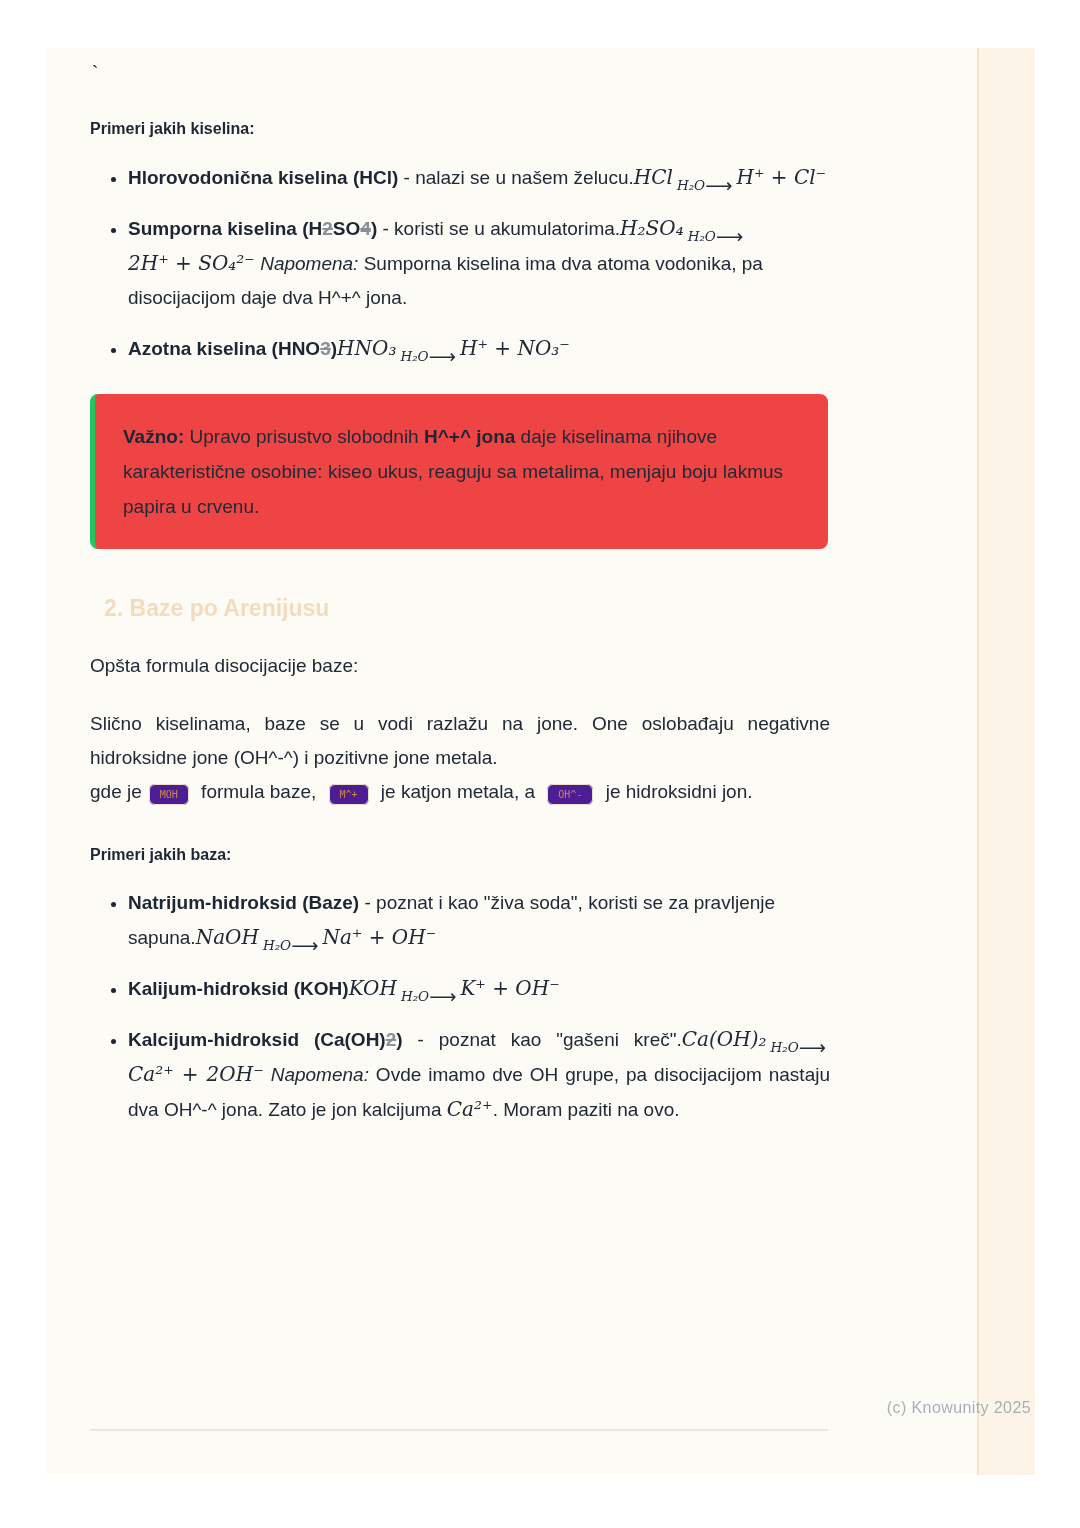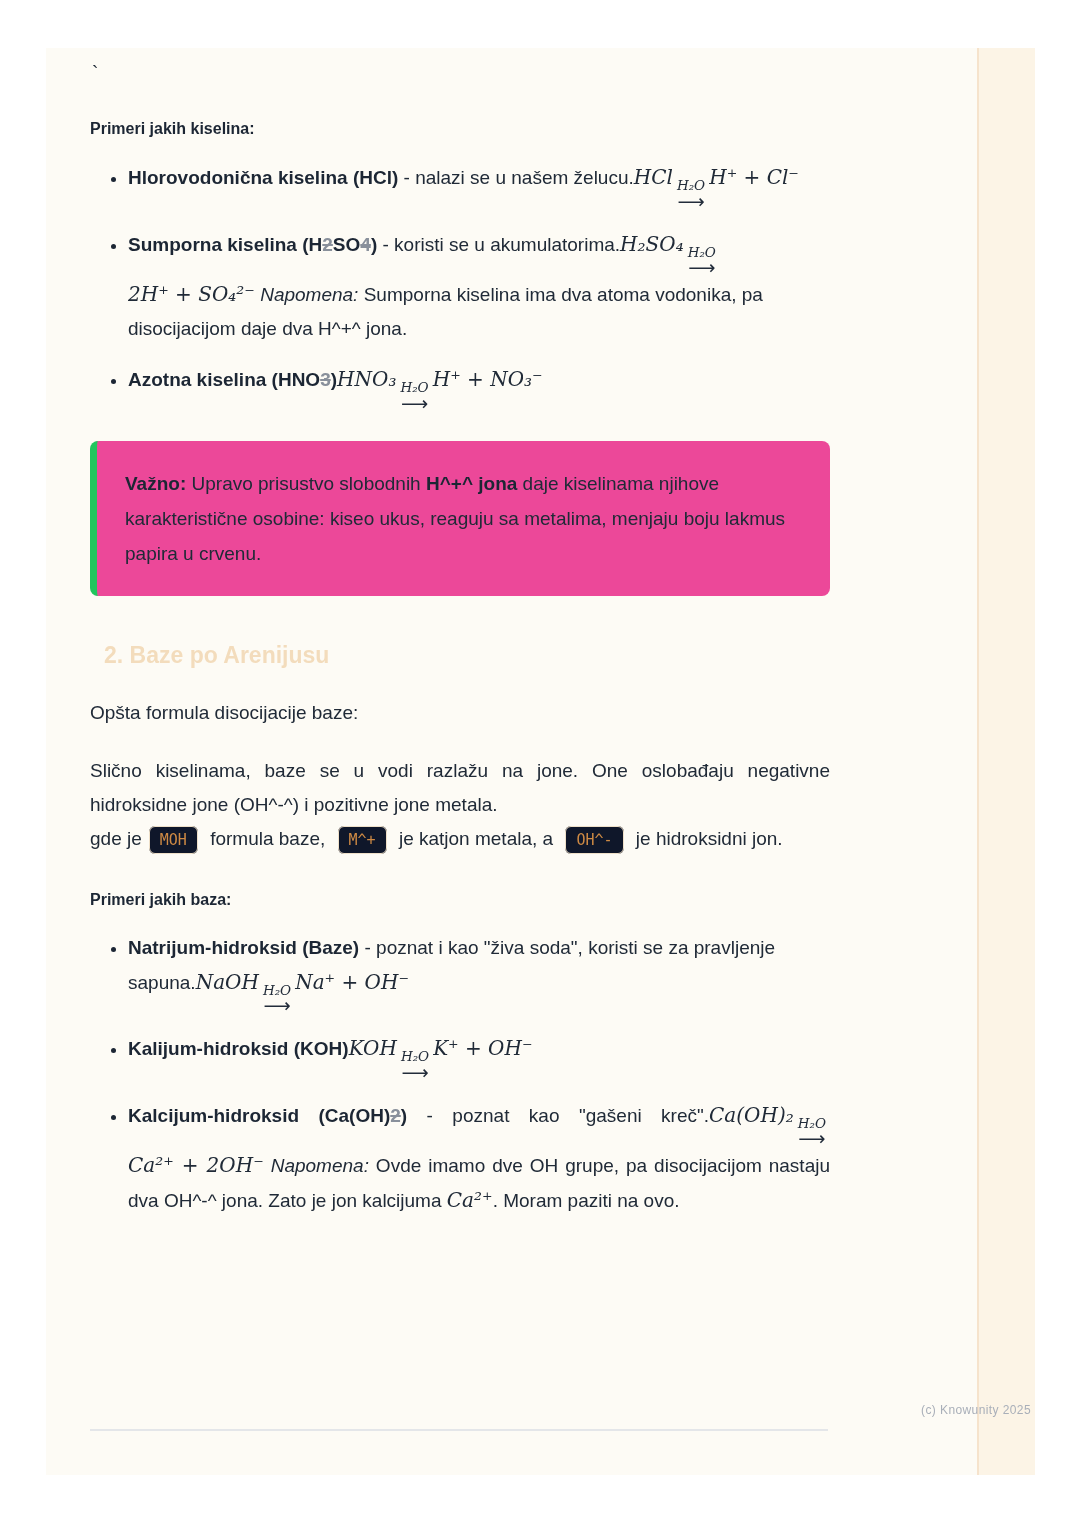--- a/index.html
+++ b/index.html
@@ -63,22 +63,22 @@
     margin: 16px 0 16px 0;
     padding-left: 1px;
   }
   ul.item-list li::marker { color: #1C2634; font-size: 16px; }
   p { margin: 0; }
   .para { margin-top: 24px; }
   .just { text-align: justify; }
   .callout {
     margin-top: 28px;
     width: 677px;
-    background: #ec4899;
-    border-left: 7px solid #22c55e;
+    background: #ef4444;
+    border-left: 5px solid #22c55e;
     border-radius: 8px;
     padding: 25px 28px 25px 28px;
   }
   .callout .callout-text { line-height: 35px; }
   .formula-block {
     margin: 44px 0 44px 0;
     text-align: center;
     font-family: "DejaVu Serif", serif;
     font-style: italic;
     font-size: 21px;
@@ -93,32 +93,31 @@
   }
   .seg-i { font-style: italic; }
   .seg-m {
     font-family: "DejaVu Serif", serif;
     font-style: italic;
     font-size: 20px;
     white-space: nowrap;
   }
   .seg-code {
     font-family: "DejaVu Sans Mono", monospace;
-    font-size: 15px;
+    font-size: 10px;
     color: #CE8A44;
-    background: #0f172a;
+    background: #4c1d95;
     border: 1px solid #EFE0C8;
     border-radius: 6px;
     padding: 4px 10px;
     margin: 0 7px;
     white-space: nowrap;
   }
   .seg-arrow {
     display: inline-flex;
-    flex-direction: column;
     align-items: center;
     vertical-align: -6px;
     line-height: 1;
     margin: 0 4px;
   }
   .arrow-label {
     font-family: "DejaVu Serif", serif;
     font-style: italic;
     font-size: 13.5px;
     margin-bottom: -1px;
@@ -137,21 +136,21 @@
     width: 738px;
     height: 0;
     border: none;
     border-top: 2px solid #E4E6E9;
     margin: 0;
   }
   .footer-note {
     position: absolute;
     right: 4px;
     bottom: 58px;
-    font-size: 12px;
+    font-size: 16px;
     color: #A9AFB9;
     letter-spacing: 0.4px;
     z-index: 2;
   }
 </style>
 </head>
 <body>
 
 <div class="page-card">
   <div class="side-strip"></div>

